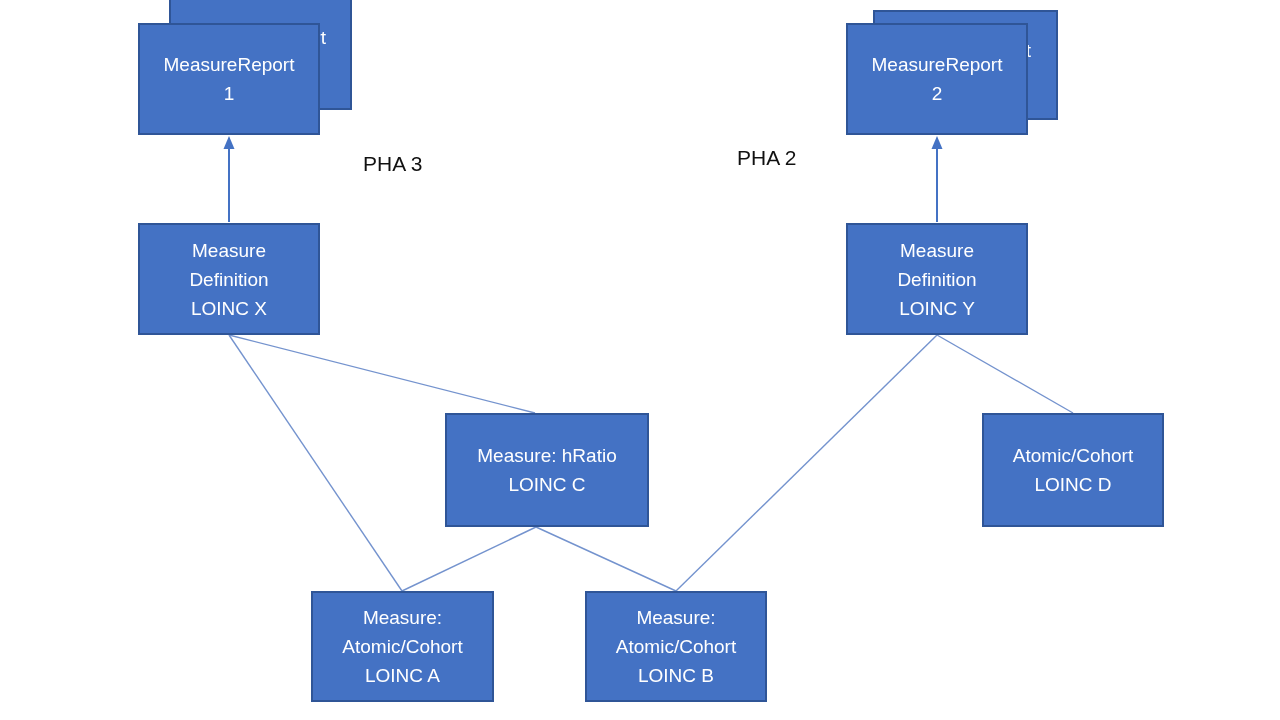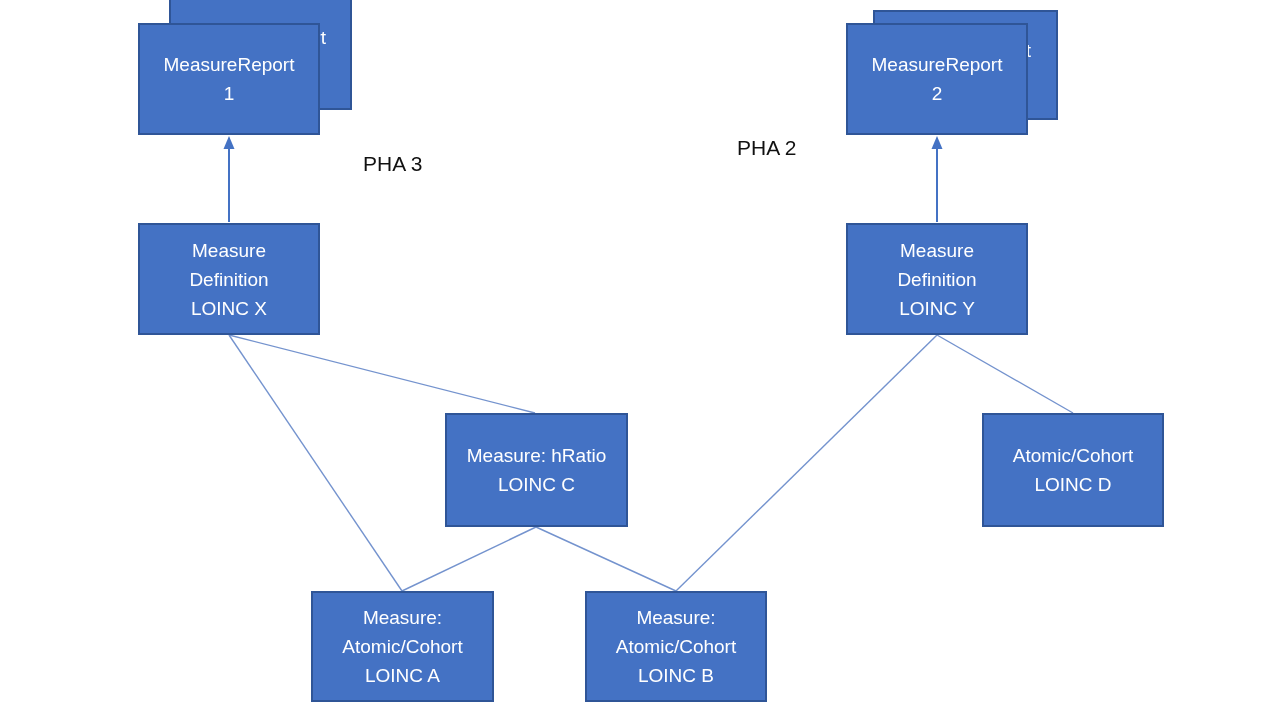--- a/index.html
+++ b/index.html
@@ -41,34 +41,34 @@
   .node.back { z-index: 1; }
   .node.front { z-index: 3; }
 
   
   #mr1-back  { left: 169px; top: -6px;  width: 183px; height: 116px; }
   #mr1       { left: 138px; top: 23px;  width: 182px; height: 112px; }
   #mr2-back  { left: 873px; top: 10px;  width: 185px; height: 110px; }
   #mr2       { left: 846px; top: 23px;  width: 182px; height: 112px; }
   #mdx       { left: 138px; top: 223px; width: 182px; height: 112px; }
   #mdy       { left: 846px; top: 223px; width: 182px; height: 112px; }
-  #hratio    { left: 445px; top: 413px; width: 183px; height: 114px; }
+  #hratio    { left: 445px; top: 413px; width: 204px; height: 114px; }
   #atomic-d  { left: 982px; top: 413px; width: 182px; height: 114px; }
   #atomic-a  { left: 311px; top: 591px; width: 183px; height: 111px; }
   #atomic-b  { left: 585px; top: 591px; width: 182px; height: 111px; }
 
   .region-label {
     position: absolute;
     color: #111111;
     font-size: 21px;
     z-index: 2;
     white-space: nowrap;
   }
   #pha1 { left: 363px; top: 152px; }
-  #pha2 { left: 737px; top: 136px; }
+  #pha2 { left: 737px; top: 146px; }
 </style>
 </head>
 <body>
 
 <div class="stage">
 
   <svg class="edges" width="1280" height="720" viewBox="0 0 1280 720">
 
     <line x1="229" y1="335" x2="535" y2="413" stroke="#7493CE" stroke-width="1.4"></line>
     <line x1="229" y1="335" x2="402" y2="591" stroke="#7493CE" stroke-width="1.4"></line>

